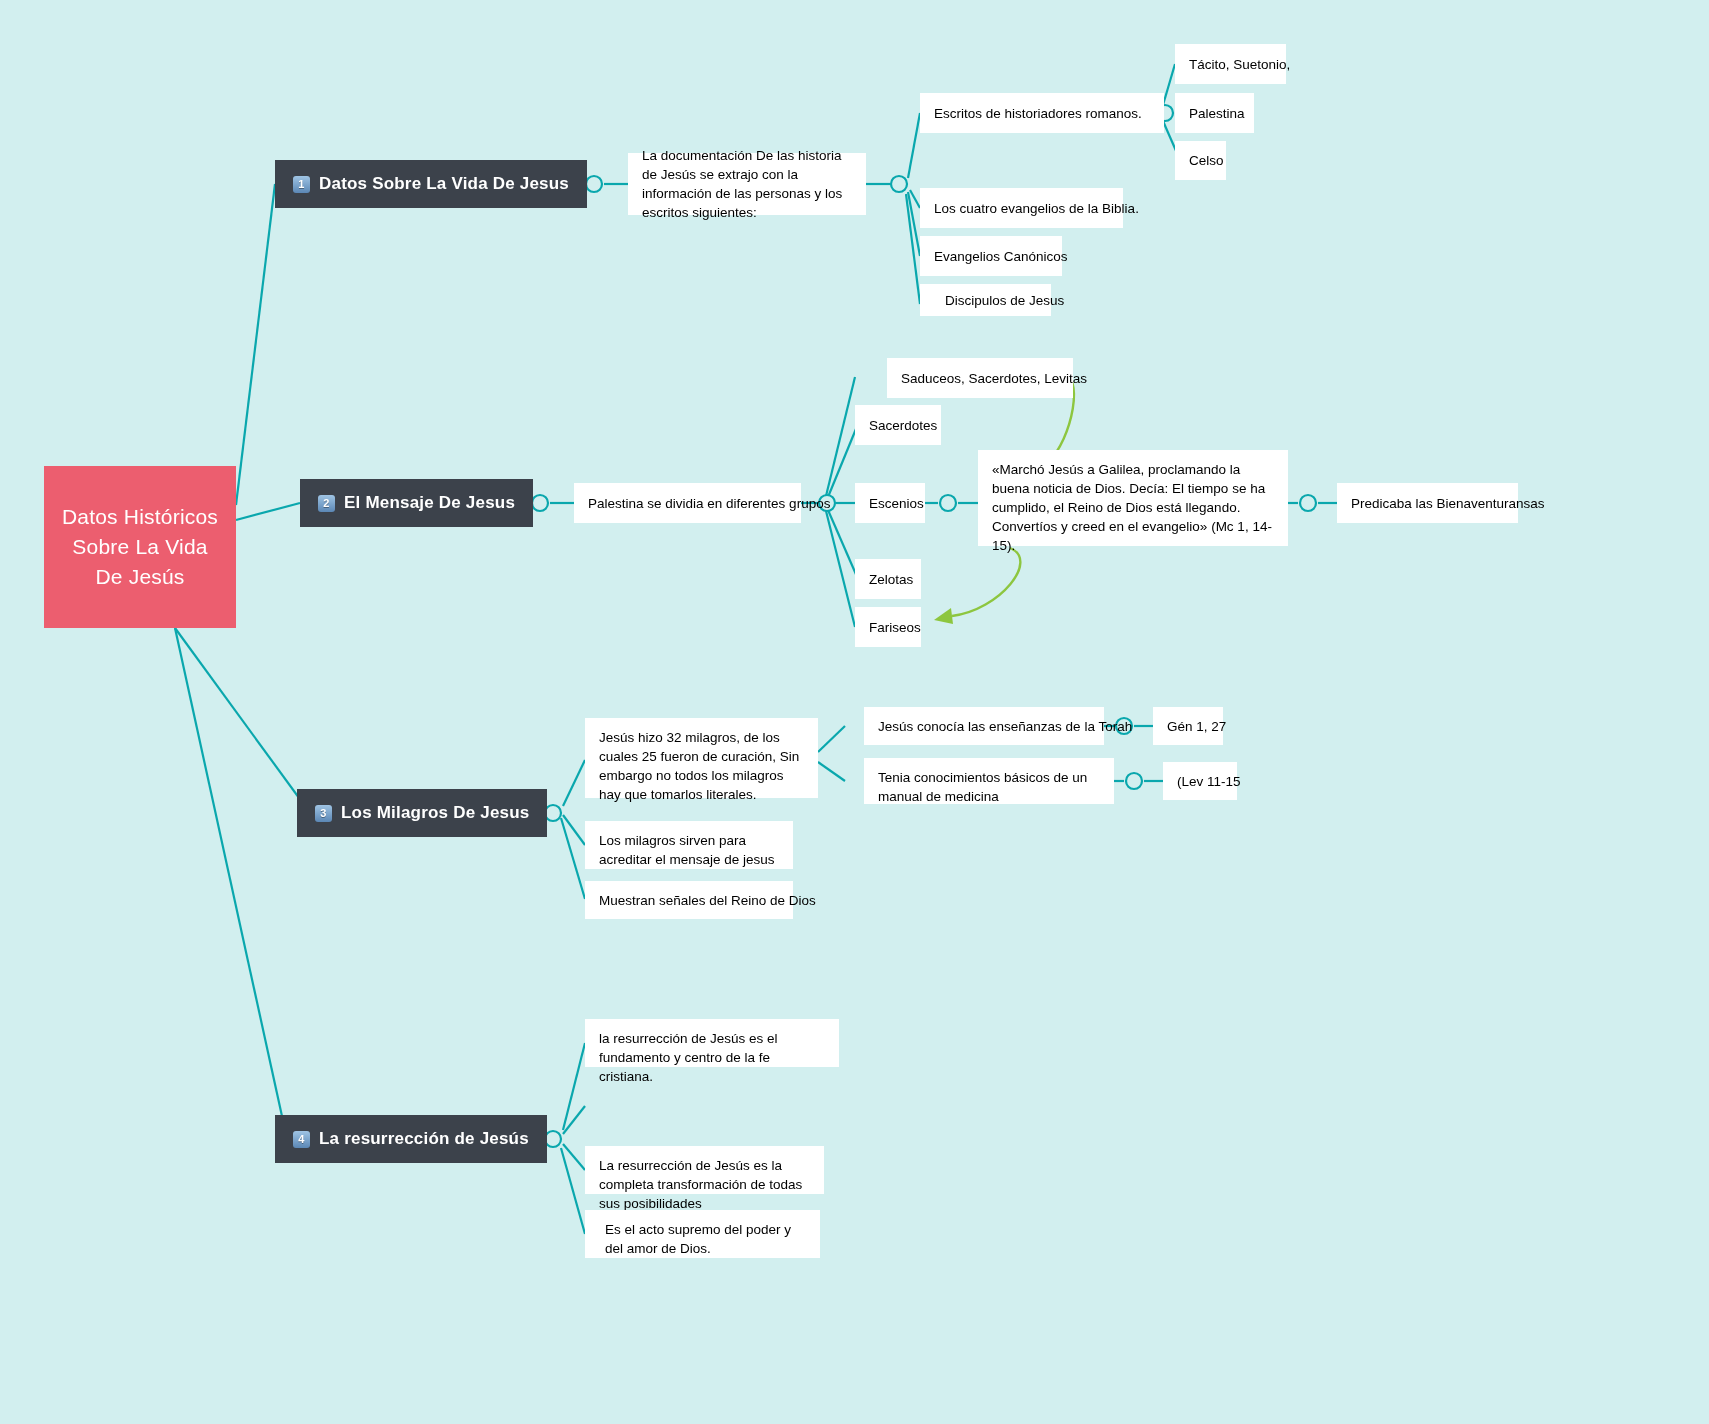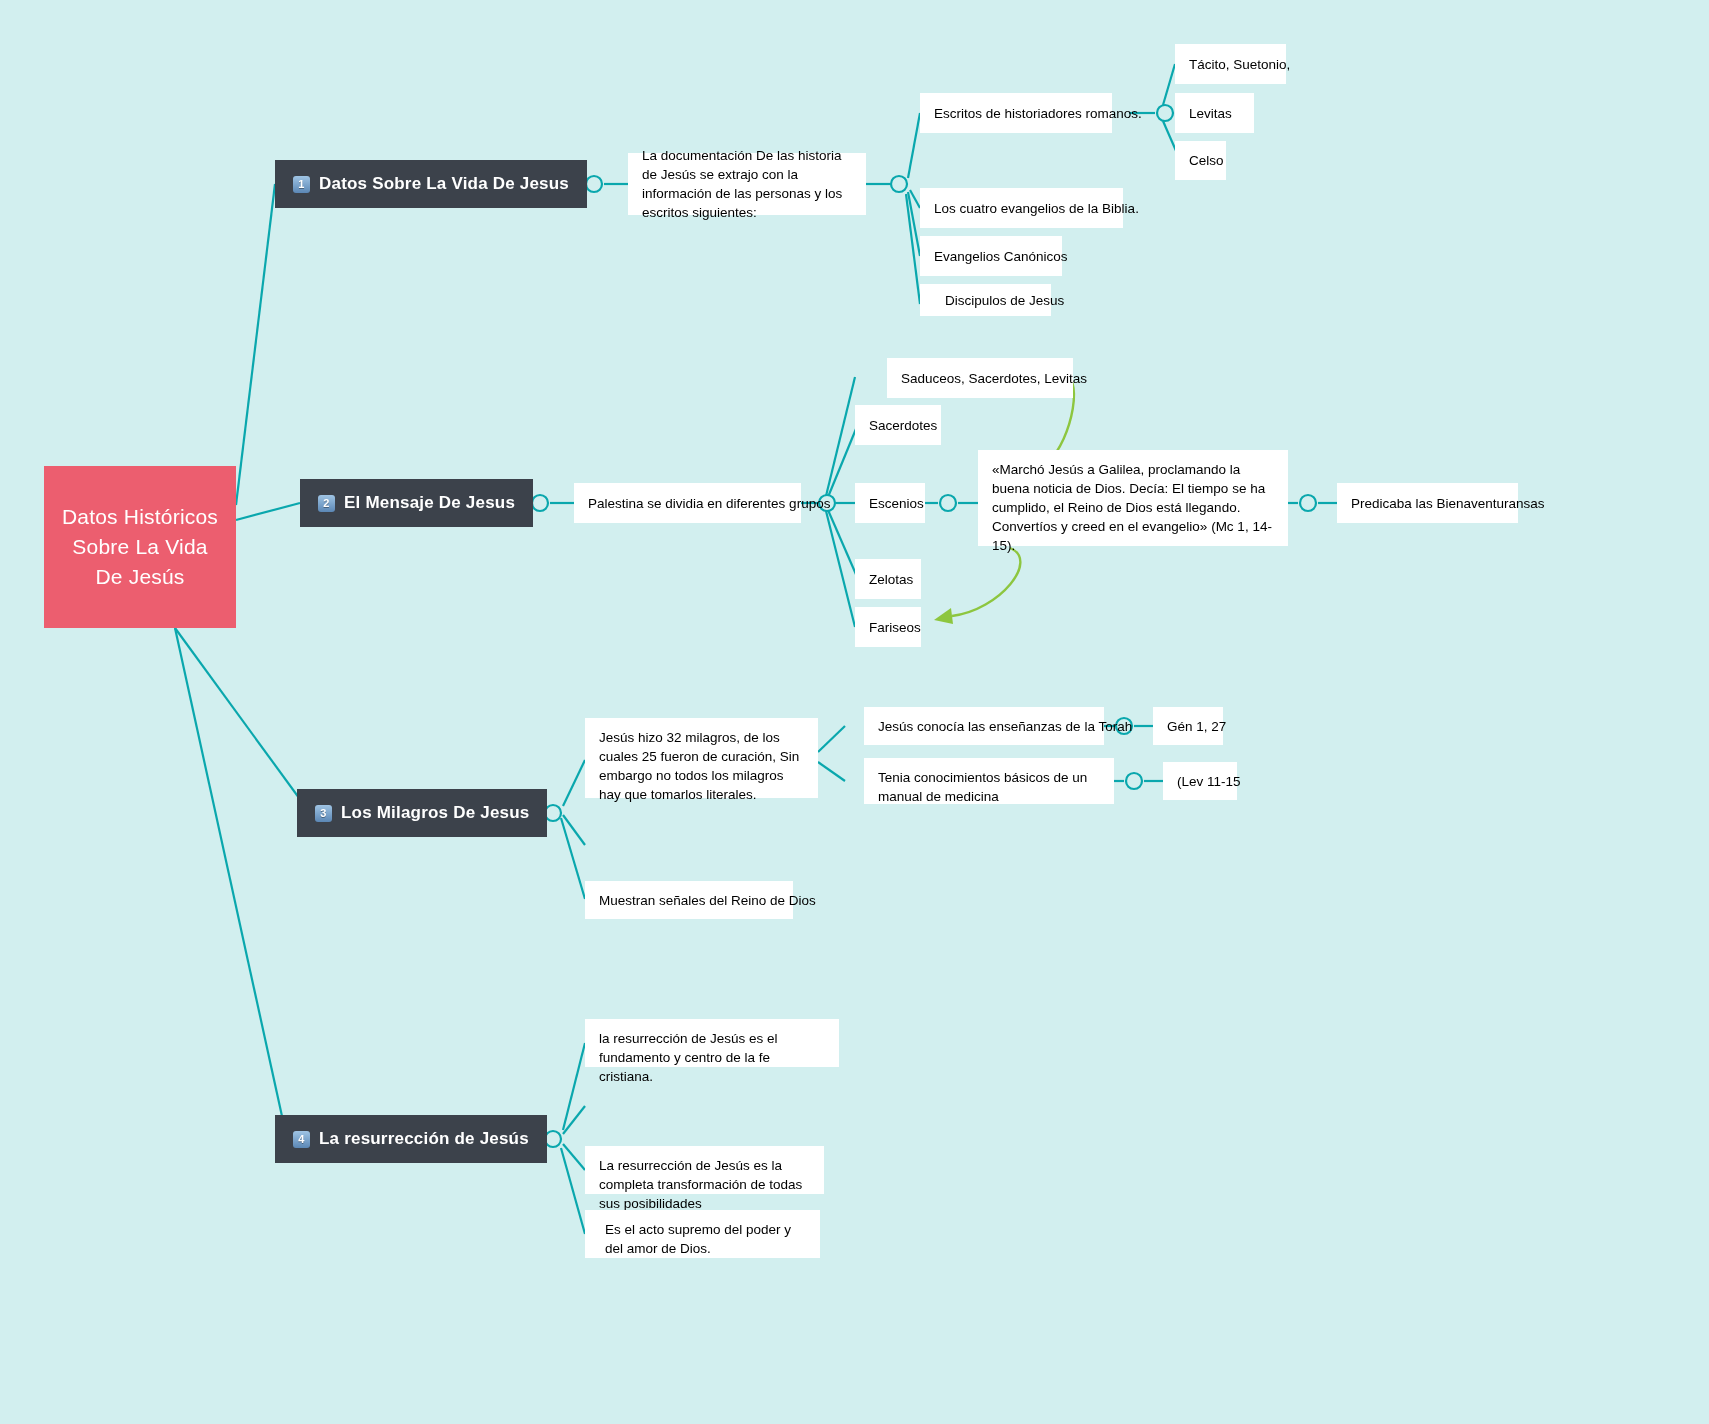--- a/index.html
+++ b/index.html
@@ -158,23 +158,23 @@
 
   <div class="node root" style="left:44px; top:466px; width:192px; height:162px;">Datos Históricos Sobre La Vida De Jesús</div>
 
   <div class="node branch" style="left:275px; top:160px;">
     <span class="badge">1</span>
     <span>Datos Sobre La Vida De Jesus</span>
   </div>
 
   <div class="node card" style="left:628px; top:153px; width:238px; height:62px;">La documentación  De las historia de Jesús se extrajo con la información de las personas y los escritos siguientes:</div>
 
-  <div class="node card one-line" style="left:920px; top:93px; width:192px; height:40px;">Escritos de historiadores romanos.</div>
+  <div class="node card one-line" style="left:920px; top:93px; width:244px; height:40px;">Escritos de historiadores romanos.</div>
   <div class="node card one-line" style="left:1175px; top:44px; width:111px; height:40px;">Tácito, Suetonio,</div>
-  <div class="node card one-line" style="left:1175px; top:93px; width:79px; height:40px;">Levitas</div>
+  <div class="node card one-line" style="left:1175px; top:93px; width:79px; height:40px;">Palestina</div>
   <div class="node card one-line" style="left:1175px; top:141px; width:51px; height:39px;">Celso</div>
 
   <div class="node card one-line" style="left:920px; top:188px; width:203px; height:40px;">Los cuatro evangelios de la Biblia.</div>
   <div class="node card one-line" style="left:920px; top:236px; width:142px; height:40px;">Evangelios Canónicos</div>
   <div class="node card one-line" style="left:920px; top:284px; width:131px; height:32px;padding-left:25px;">Discipulos de Jesus</div>
 
   <div class="node branch" style="left:300px; top:479px;">
     <span class="badge">2</span>
     <span>El Mensaje De Jesus</span>
   </div>
@@ -191,20 +191,21 @@
 cumplido, el Reino de Dios está llegando. Convertíos y creed en el evangelio» (Mc 1, 14-
 15).</div>
   <div class="node card one-line" style="left:1337px; top:483px; width:181px; height:40px;">Predicaba las Bienaventuransas</div>
 
   <div class="node branch" style="left:297px; top:789px;">
     <span class="badge">3</span>
     <span>Los Milagros De Jesus</span>
   </div>
 
   <div class="node card" style="left:585px; top:718px; width:233px; height:80px; align-items:flex-start;">Jesús hizo 32 milagros, de los cuales 25 fueron de curación, Sin embargo no todos los milagros hay que tomarlos literales.</div>
+  <div class="node card" style="left:585px; top:821px; width:208px; height:48px; align-items:flex-start;">Los milagros sirven para acreditar el mensaje de jesus</div>
   <div class="node card one-line" style="left:585px; top:881px; width:208px; height:38px;">Muestran señales del Reino de Dios</div>
 
   <div class="node card one-line" style="left:864px; top:707px; width:240px; height:38px;">Jesús conocía las enseñanzas de la Torah</div>
   <div class="node card" style="left:864px; top:758px; width:250px; height:46px; align-items:flex-start;">Tenia conocimientos básicos de un manual de medicina</div>
 
   <div class="node card one-line" style="left:1153px; top:707px; width:70px; height:38px;">Gén 1, 27</div>
   <div class="node card one-line" style="left:1163px; top:762px; width:74px; height:38px;">(Lev 11-15</div>
 
   <div class="node branch" style="left:275px; top:1115px;">
     <span class="badge">4</span>

